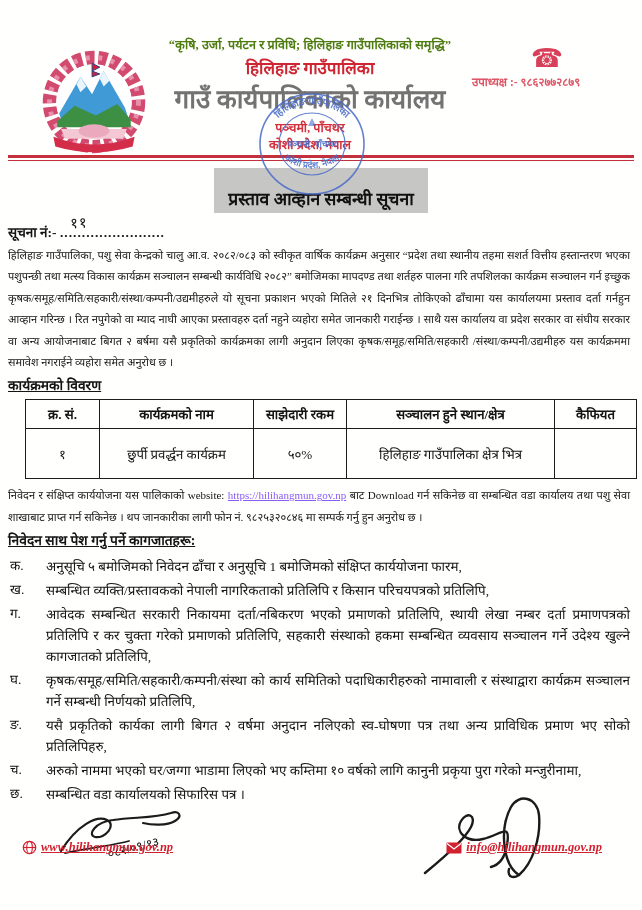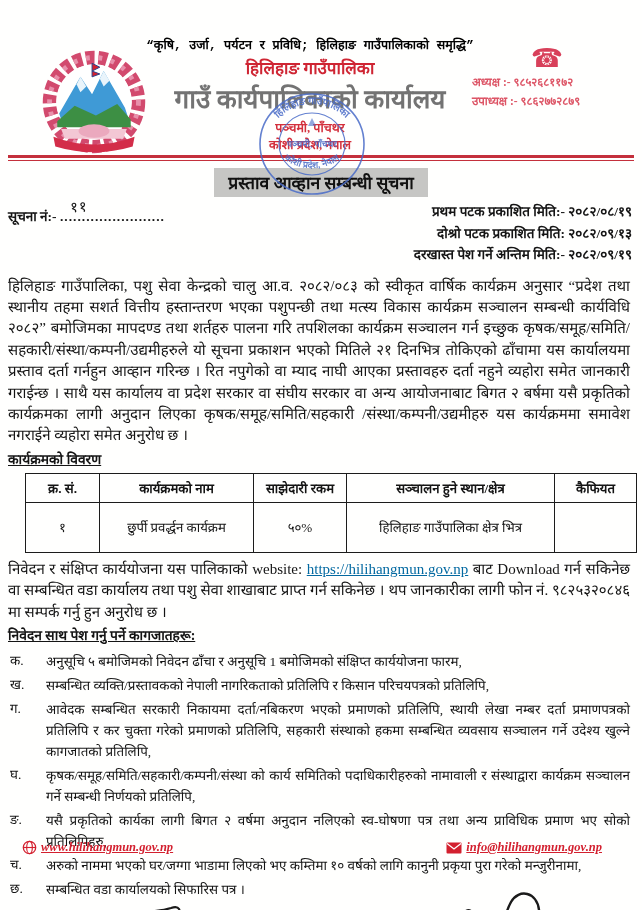--- a/index.html
+++ b/index.html
@@ -7,42 +7,42 @@
   .page {
     position:relative; width:642px; height:910px; margin:0 auto;
     background:#fffffe; overflow:hidden;
     font-family:"Liberation Serif","DejaVu Serif",serif;
     color:#141414;
   }
   
   .header { position:relative; height:160px; }
   .logo { position:absolute; left:36px; top:44px; width:116px; height:116px; }
   .head-center { position:absolute; left:130px; top:36px; width:360px; text-align:center; }
-  .slogan { font-size:12.5px; font-weight:bold; color:#000000; letter-spacing:.1px;font-family:Liberation Mono, monospace; }
+  .slogan { font-size:12.5px; font-weight:bold; color:#4d7c0f; letter-spacing:.1px; }
   .muni   { font-size:17px; font-weight:bold; color:#cf2533; margin-top:3px; }
   .office { font-size:26px; font-weight:bold; color:#737373; margin-top:1px; }
   .addr   { font-size:12.5px; font-weight:bold; color:#d3303d; line-height:17px; margin-top:4px; }
   .phones { position:absolute; right:12px; top:46px; width:166px; text-align:left; }
   .phone-icon { display:block; text-align:center; font-size:26px; color:#d8405a; line-height:26px; }
   .phone-line { font-size:11.5px; font-weight:bold; color:#dd5566; line-height:17px; margin-top:2px; padding-left:8px; }
   .stamp { position:absolute; left:252px; top:88px; width:120px; height:112px; opacity:.85; z-index:3; }
   .divider { position:absolute; left:8px; right:8px; top:155px;
              border-top:3px solid #c4303c; border-bottom:1px solid #c4303c; height:6px; }
   
   .title-row { text-align:center; margin-top:8px; position:relative; z-index:1; }
   .doc-title { display:inline-block; background:#c6c6c4; color:#111;
-               font-size:17.5px; font-weight:bold; padding:2px 14px 3px; }
+               font-size:17.5px; font-weight:bold; padding:18px 14px 3px; }
   .meta { display:flex; justify-content:space-between; padding:4px 10px 0 8px; }
   .notice-no { font-size:13.5px; font-weight:bold; white-space:nowrap; position:relative; top:6px; }
   .dots { letter-spacing:1px; position:relative; }
   .hand-no { position:absolute; left:10px; top:-13px; font-size:15px; transform:rotate(-4deg); font-weight:normal; }
   .dates { text-align:right; font-size:13.5px; font-weight:bold; line-height:21.5px; }
   
-  .body-text { padding:10px 12px 0 8px; font-size:15px; line-height:21.4px; text-align:justify; }
-  .inline-link { color:#0369a1; text-decoration:underline; }
+  .body-text { padding:10px 12px 0 8px; font-size:11px; line-height:21.4px; text-align:justify; }
+  .inline-link { color:#8b5cf6; text-decoration:underline; }
   .section-head { padding:2px 16px 0 8px; font-size:13.8px; font-weight:bold; }
   .section-head span { text-decoration:underline; }
   
   table.program { border-collapse:collapse; margin:5px 0 0 25px;padding-left:21px; }
   table.program td, table.program th { border:1.6px solid #1c1c1c; text-align:center; font-size:13.2px; }
   table.program th { font-weight:bold; height:29px; }
   table.program td { height:50px; font-weight:normal; }
   .c0{width:74px}.c1{width:154px}.c2{width:93px}.c3{width:208px}.c4{width:82px}
   
   .doc-list { padding:4px 12px 0 10px; }
@@ -104,43 +104,37 @@
       </text>
       <text font-size="9" fill="#4a6cc8" font-weight="bold">
         <textPath href="#arcBot" startOffset="50%" text-anchor="middle">कोशी प्रदेश, नेपाल</textPath>
       </text>
       <text x="60" y="59" font-size="9" fill="#4a6cc8" font-weight="bold" text-anchor="middle">पञ्चमी, पाँचथर</text>
       <polygon points="56,38 60,30 64,38" fill="#4a6cc8" opacity=".7"></polygon>
     </svg>
 
     <div class="phones">
       <span class="phone-icon">☎</span>
-      <div class="phone-line">अध्यक्ष :- ९८५२६८११७२</div>
       <div class="phone-line">उपाध्यक्ष :- ९८६२७७२८७९</div>
     </div>
 
     <div class="divider"></div>
   </div>
 
   <div class="title-row">
     <span class="doc-title">प्रस्ताव आव्हान सम्बन्धी सूचना</span>
   </div>
 
   <div class="meta">
     <div class="notice-no">
       <span>सूचना नं:-</span>
       <span class="dots">
         <span>........................</span>
         <span class="hand-no">११</span>
       </span>
-    </div>
-    <div class="dates">
-      <div>प्रथम पटक प्रकाशित मिति:- २०८२/०८/१९</div>
-      <div>दोश्रो पटक प्रकाशित मिति: २०८२/०९/१३</div>
-      <div>दरखास्त पेश गर्ने अन्तिम मिति:- २०८२/०९/१९</div>
     </div>
   </div>
 
   <div class="body-text">हिलिहाङ गाउँपालिका, पशु सेवा केन्द्रको चालु आ.व. २०८२/०८३ को स्वीकृत वार्षिक कार्यक्रम अनुसार “प्रदेश तथा स्थानीय तहमा सशर्त वित्तीय हस्तान्तरण भएका पशुपन्छी तथा मत्स्य विकास कार्यक्रम सञ्चालन सम्बन्धी कार्यविधि २०८२” बमोजिमका मापदण्ड तथा शर्तहरु पालना गरि तपशिलका कार्यक्रम सञ्चालन गर्न इच्छुक कृषक/समूह/समिति/सहकारी/संस्था/कम्पनी/उद्यमीहरुले यो सूचना प्रकाशन भएको मितिले २१ दिनभित्र तोकिएको ढाँचामा यस कार्यालयमा प्रस्ताव दर्ता गर्नहुन आव्हान गरिन्छ । रित नपुगेको वा म्याद नाघी आएका प्रस्तावहरु दर्ता नहुने व्यहोरा समेत जानकारी गराईन्छ । साथै यस कार्यालय वा प्रदेश सरकार वा संघीय सरकार वा अन्य आयोजनाबाट बिगत २ बर्षमा यसै प्रकृतिको कार्यक्रमका लागी अनुदान लिएका कृषक/समूह/समिति/सहकारी /संस्था/कम्पनी/उद्यमीहरु यस कार्यक्रममा समावेश नगराईने व्यहोरा समेत अनुरोध छ ।</div>
 
   <div class="section-head">
     <span>कार्यक्रमको विवरण</span>
   </div>
 
   <table class="program">

